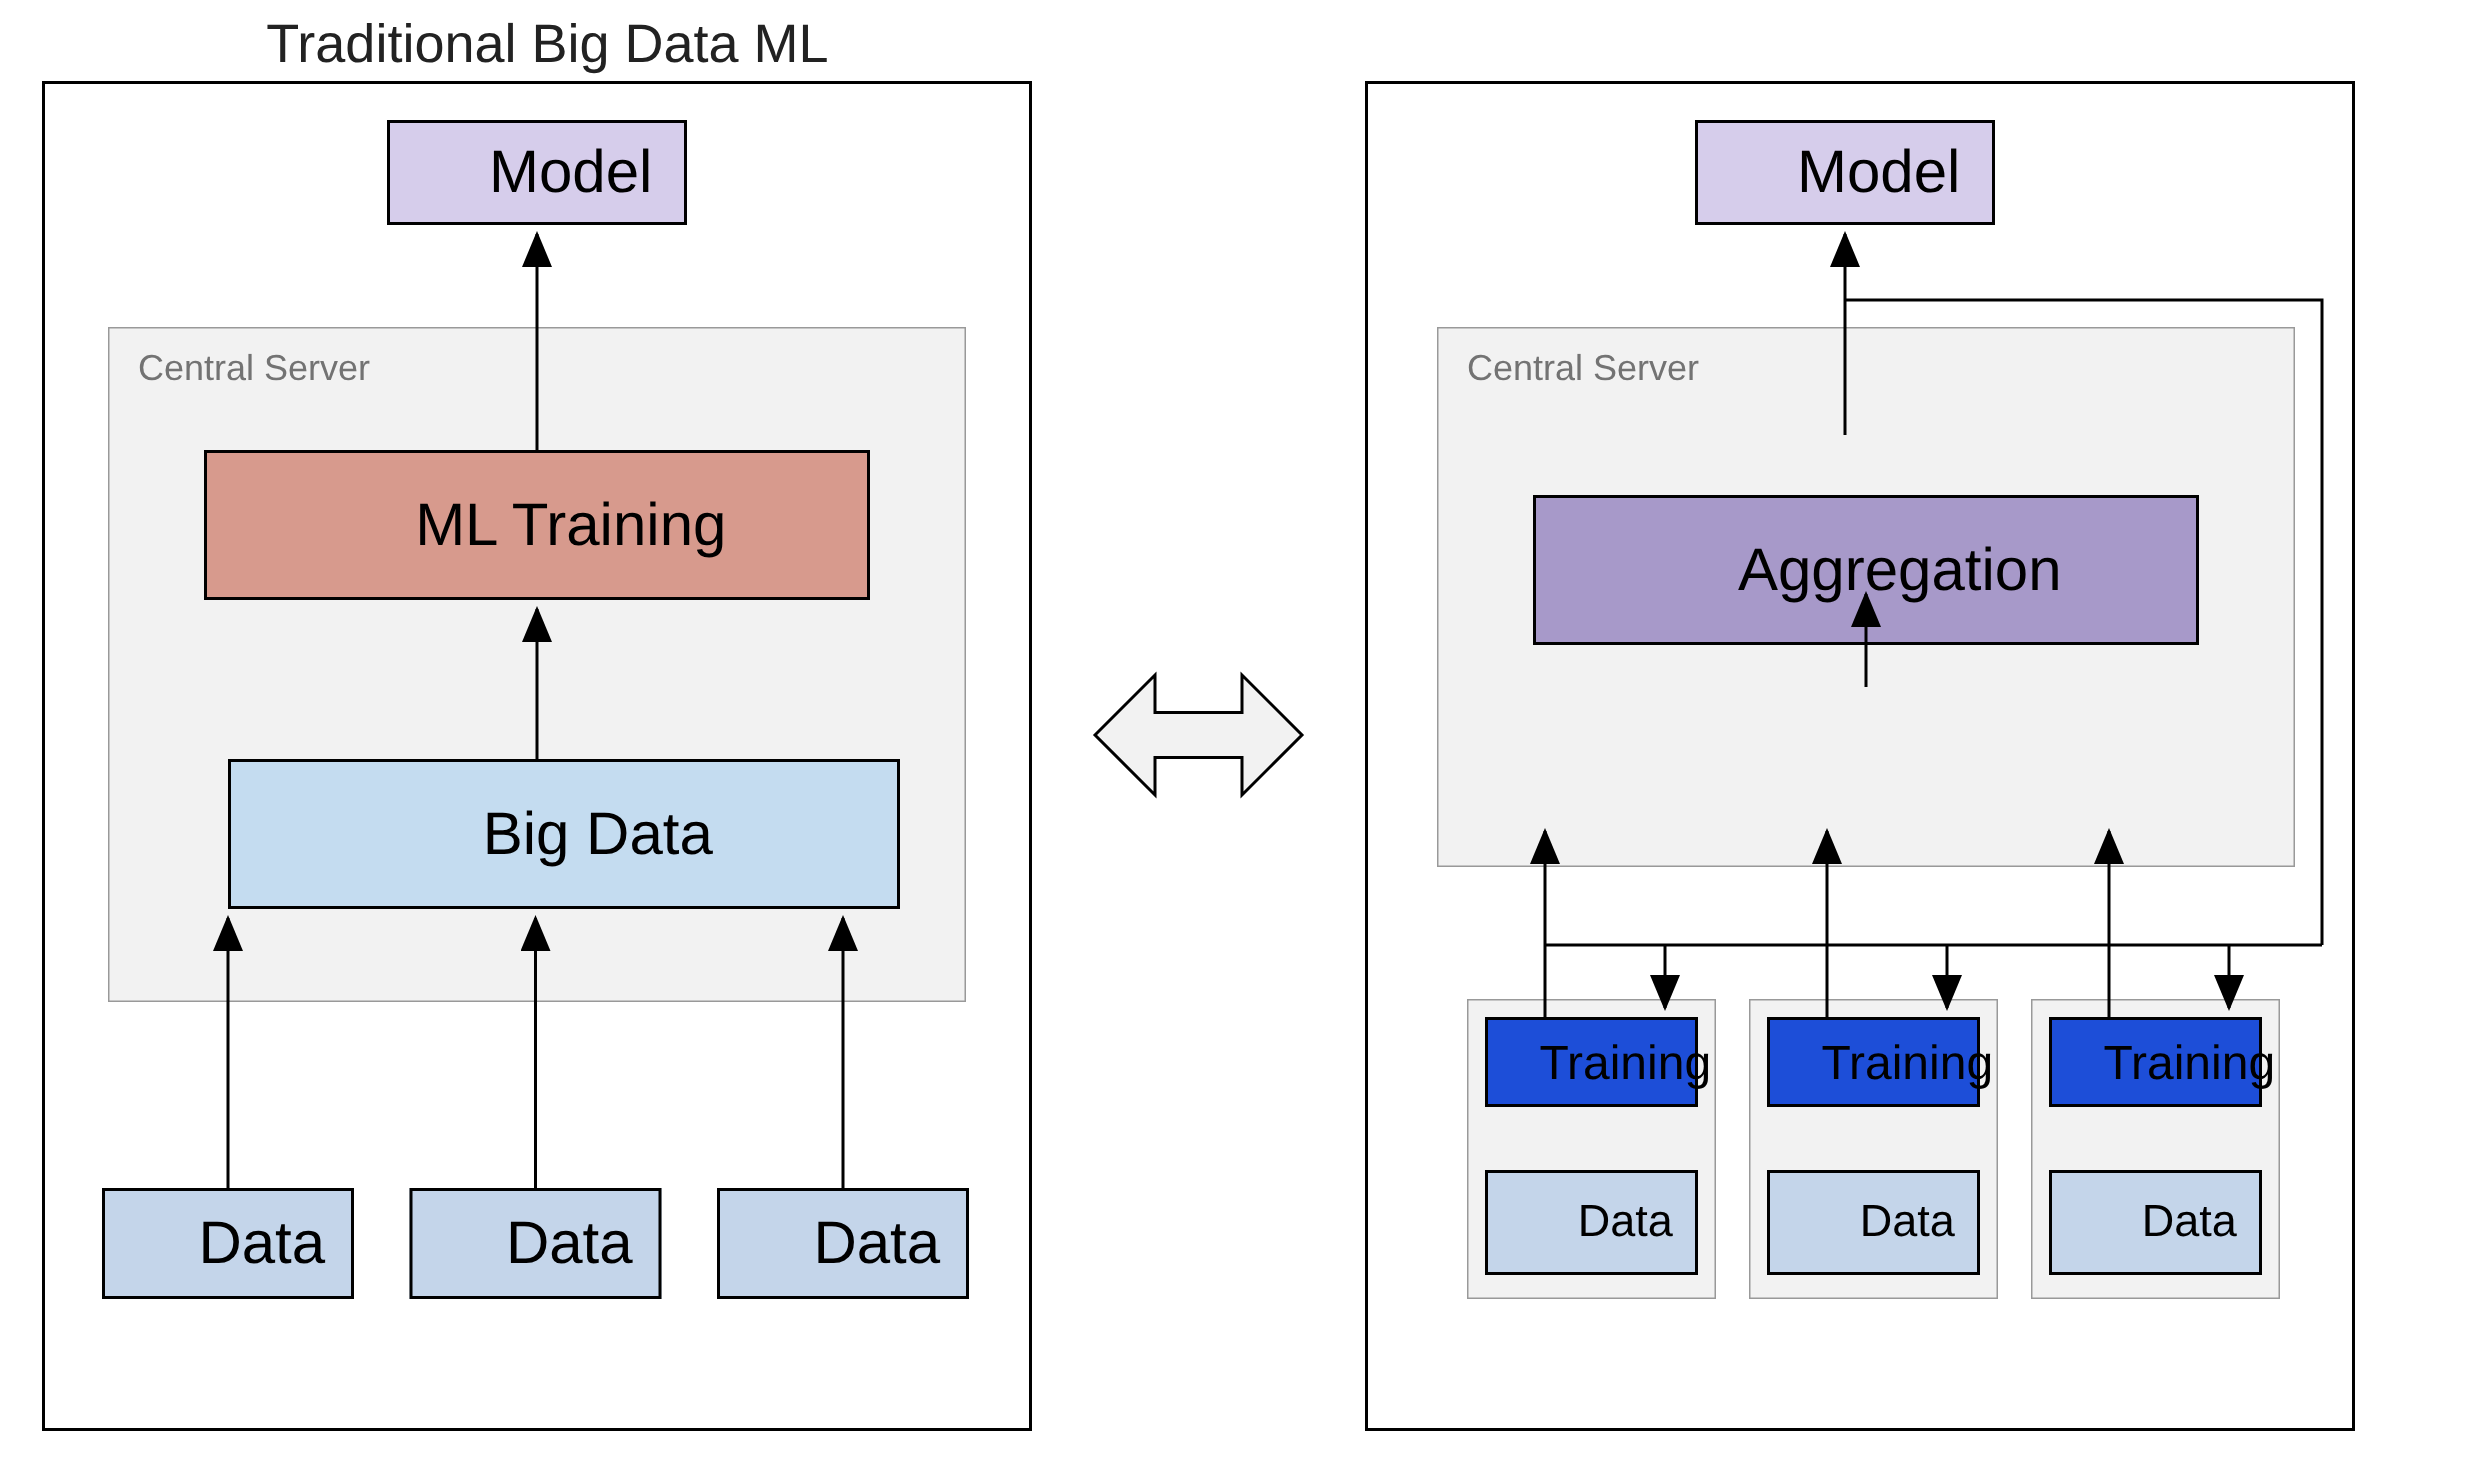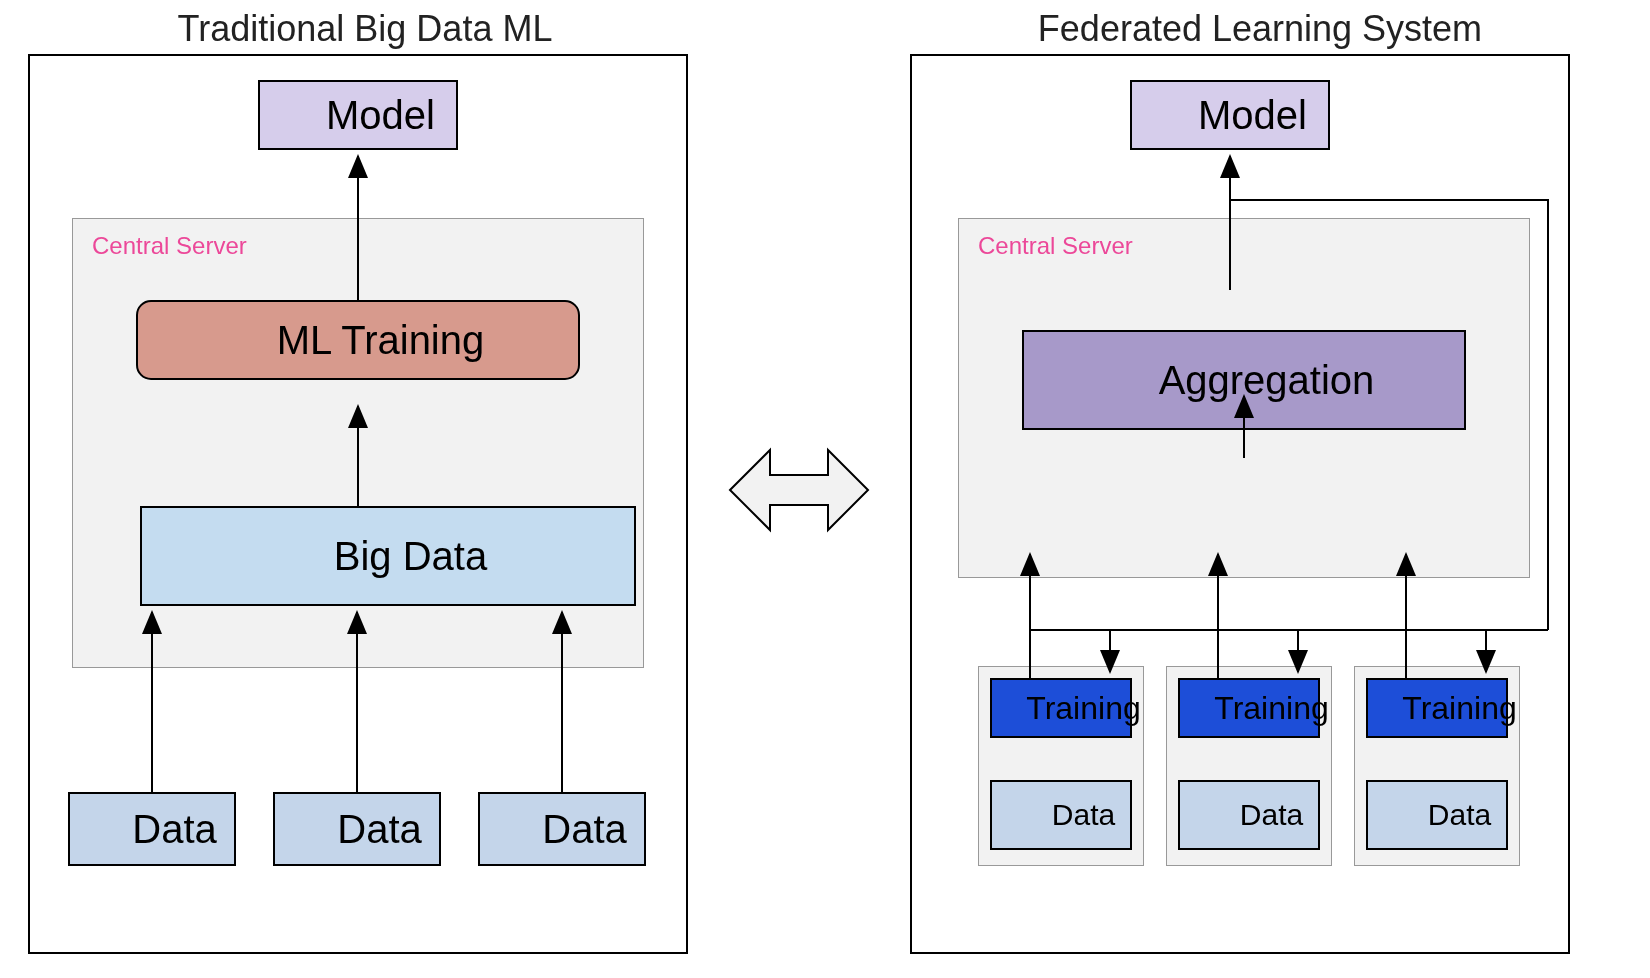--- a/index.html
+++ b/index.html
@@ -27,21 +27,21 @@
     background: #fff;
   }
   .server-box {
     position: absolute;
     border: 1.5px solid #999;
     background: #f2f2f2;
   }
   .server-label {
     position: absolute;
     font-size: 24px;
-    color: #ec4899;
+    color: #737373;
   }
   .box {
     position: absolute;
     border: 2px solid #000;
     display: flex;
     align-items: center;
     justify-content: center;
     text-align: center;
     padding-left: 45px;
   }
@@ -81,39 +81,38 @@
 
   <div class="outer-box" style="left:28px; top:54px; width:660px; height:900px;"></div>
 
   <div class="box model-box" style="left:258px; top:80px; width:200px; height:70px;">
     <span>Model</span>
   </div>
 
   <div class="server-box" style="left:72px; top:218px; width:572px; height:450px;"></div>
   <div class="server-label" style="left:92px; top:232px;">Central Server</div>
 
-  <div class="box training-box" style="left:136px; top:300px; width:444px; height:80px;border-radius:15px;">
+  <div class="box training-box" style="left:136px; top:300px; width:444px; height:100px;">
     <span>ML Training</span>
   </div>
 
-  <div class="box bigdata-box" style="left:140px; top:506px; width:496px; height:100px;text-align:right;">
+  <div class="box bigdata-box" style="left:152px; top:506px; width:448px; height:100px;text-align:right;">
     <span>Big Data</span>
   </div>
 
   <div class="box data-box" style="left:68px; top:792px; width:168px; height:74px;">
     <span>Data</span>
   </div>
   <div class="box data-box" style="left:273px; top:792px; width:168px; height:74px;">
     <span>Data</span>
   </div>
   <div class="box data-box" style="left:478px; top:792px; width:168px; height:74px;">
     <span>Data</span>
   </div>
 
-  <div class="panel-title" style="left:1010px; top:8px; width:500px;">Federated Learning System</div>
 
   <div class="outer-box" style="left:910px; top:54px; width:660px; height:900px;"></div>
 
   <div class="box model-box" style="left:1130px; top:80px; width:200px; height:70px;">
     <span>Model</span>
   </div>
 
   <div class="server-box" style="left:958px; top:218px; width:572px; height:360px;"></div>
   <div class="server-label" style="left:978px; top:232px;">Central Server</div>
 

